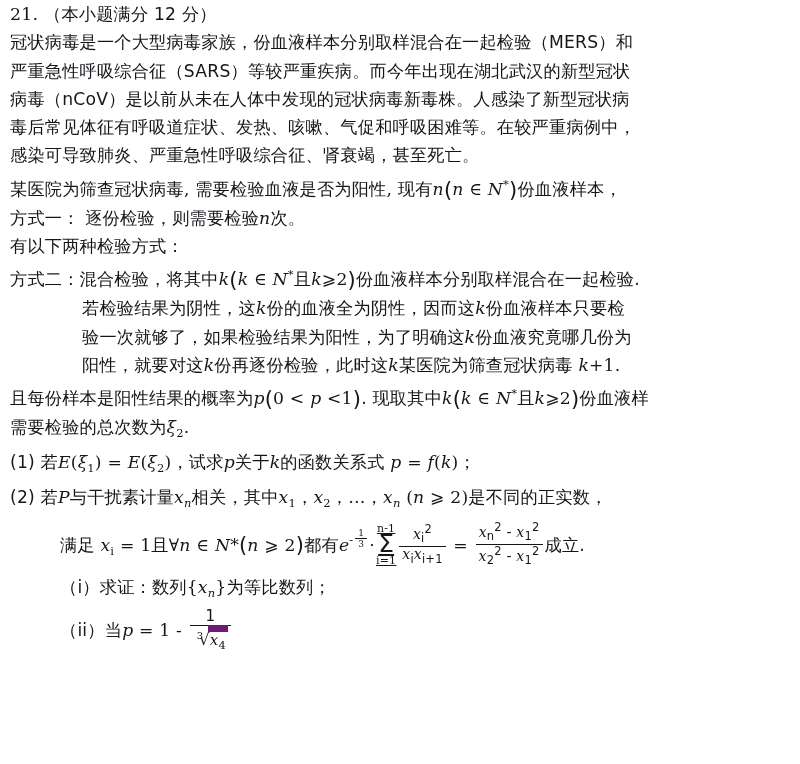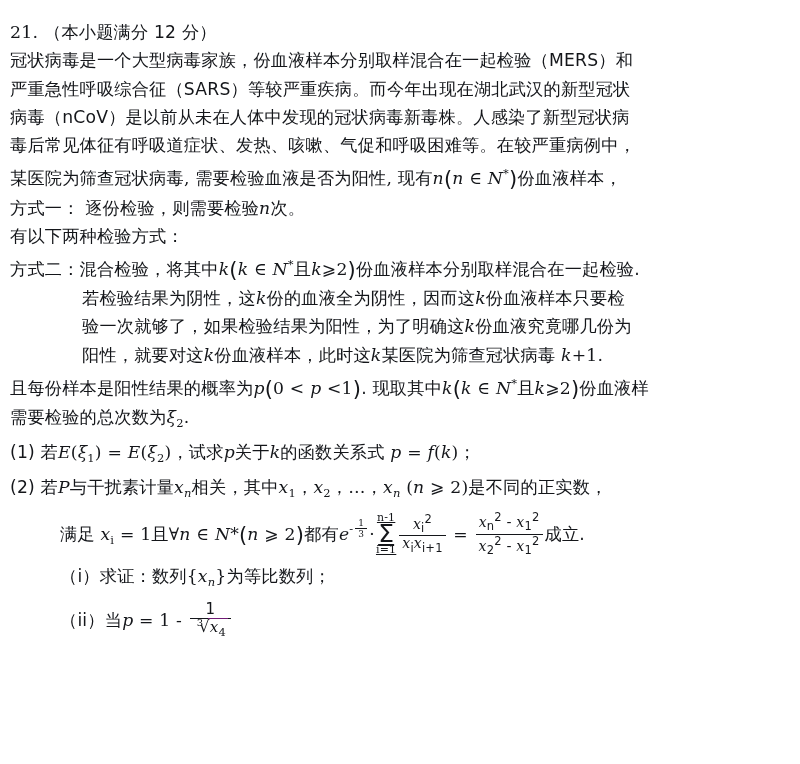--- a/index.html
+++ b/index.html
@@ -11,21 +11,21 @@
     height: 764px;
     background: #ffffff;
     font-family: "DejaVu Serif", "Liberation Serif", serif;
     color: #14161a;
     overflow: hidden;
   }
   .page {
     position: relative;
     width: 800px;
     height: 764px;
-    padding: 18px 10px 0 10px;
+    padding: 0 10px 0 10px;
     box-sizing: border-box;
   }
   .line {
     font-size: 17.4px;
     line-height: 28.3px;
     white-space: nowrap;
     letter-spacing: 0.2px;
   }
   .cn {
     font-family: "DejaVu Sans", "Liberation Sans", sans-serif;
@@ -71,21 +71,21 @@
   .sigma-wrap .sg { font-size: 25px; line-height: 0.82; display: block; }
   .sqrt3 {
     display: inline-block;
     vertical-align: middle;
     position: relative;
     top: -1px;
   }
   .sqrt3 .idx { font-size: 10px; position: relative; top: -6px; left: 4px; }
   .sqrt3 .rad { font-size: 16px; }
   .sqrt3 .bar {
-    border-top: 1px solid #701a75;
+    border-top: 7px solid #701a75;
     display: inline-block;
     padding: 0 2px;
     margin-left: -2px;
   }
   .paren-big { font-size: 21px; vertical-align: -2px; display: inline-block; }
 </style>
 </head>
 <body>
 
 <div class="page">
@@ -100,20 +100,23 @@
   </div>
   <div class="line cn">
     <span>严重急性呼吸综合征（SARS）等较严重疾病。而今年出现在湖北武汉的新型冠状</span>
   </div>
   <div class="line cn">
     <span>病毒（nCoV）是以前从未在人体中发现的冠状病毒新毒株。人感染了新型冠状病</span>
   </div>
   <div class="line cn">
     <span>毒后常见体征有呼吸道症状、发热、咳嗽、气促和呼吸困难等。在较严重病例中，</span>
   </div>
+  <div class="line cn">
+    <span>感染可导致肺炎、严重急性呼吸综合征、肾衰竭，甚至死亡。</span>
+  </div>
 
   <div class="line cn">
     <span>某医院为筛查冠状病毒</span><span class="num">,</span>
     <span>需要检验血液是否为阳性</span><span class="num">,</span>
     <span>现有</span><span class="it num">n</span><span class="paren-big">(</span><span class="it num">n</span> <span class="num">∈</span> <span class="it num">N</span><span class="sup num">*</span><span class="paren-big">)</span><span>份血液样本，</span>
   </div>
   <div class="line cn">
     <span>方式一：</span>
     <span>逐份检验，则需要检验</span><span class="it num">n</span><span>次。</span>
   </div>
@@ -126,21 +129,21 @@
     <span>方式二：</span><span>混合检验，将其中</span><span class="it num">k</span><span class="paren-big">(</span><span class="it num">k</span> <span class="num">∈</span> <span class="it num">N</span><span class="sup num">*</span>且<span class="it num">k</span><span class="num">⩾</span><span class="num">2</span><span class="paren-big">)</span><span>份血液样本分别取样混合在一起检验.</span>
   </div>
 
   <div class="line cn indent2">
     <span>若检验结果为阴性，这</span><span class="it num">k</span><span>份的血液全为阴性，因而这</span><span class="it num">k</span><span>份血液样本只要检</span>
   </div>
   <div class="line cn indent2">
     <span>验一次就够了，如果检验结果为阳性，为了明确这</span><span class="it num">k</span><span>份血液究竟哪几份为</span>
   </div>
   <div class="line cn indent2">
-    <span>阳性，就要对这</span><span class="it num">k</span><span>份血液样本，此时这</span><span class="it num">k</span><span>某医院为筛查冠状病毒</span> <span class="it num">k</span><span class="num">+1.</span>
+    <span>阳性，就要对这</span><span class="it num">k</span><span>份再逐份检验，此时这</span><span class="it num">k</span><span>某医院为筛查冠状病毒</span> <span class="it num">k</span><span class="num">+1.</span>
   </div>
 
   <div class="line cn">
     <span>且每份样本是阳性结果的概率为</span><span class="it num">p</span><span class="paren-big">(</span><span class="num">0 &lt; </span><span class="it num">p</span><span class="num"> &lt;1</span><span class="paren-big">)</span><span>. 现取其中</span><span class="it num">k</span><span class="paren-big">(</span><span class="it num">k</span> <span class="num">∈</span> <span class="it num">N</span><span class="sup num">*</span>且<span class="it num">k</span><span class="num">⩾</span><span class="num">2</span><span class="paren-big">)</span><span>份血液样</span>
   </div>
   <div class="line cn">
     <span>需要检验的总次数为</span><span class="it num">ξ</span><span class="sub num">2</span><span class="num">.</span>
   </div>
 
   <div class="line cn">

